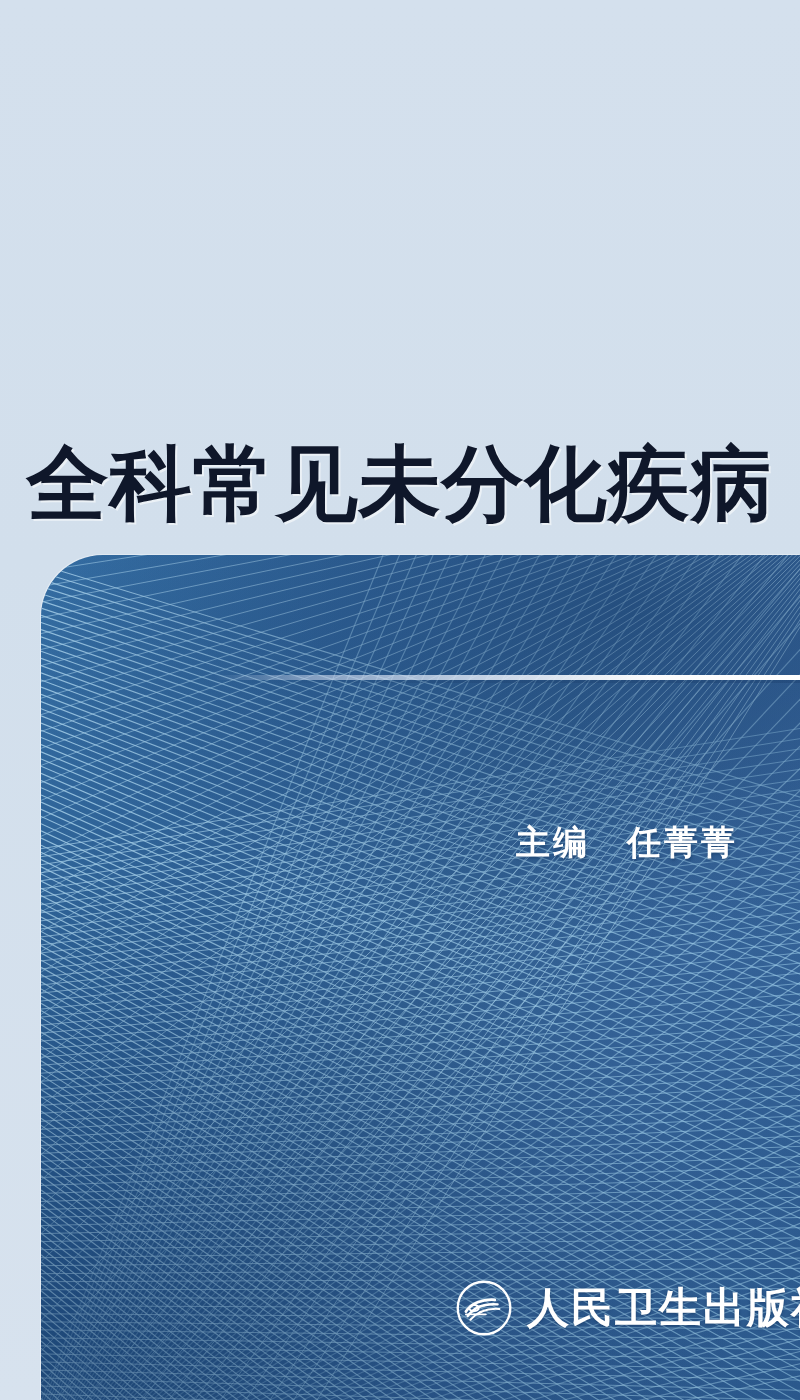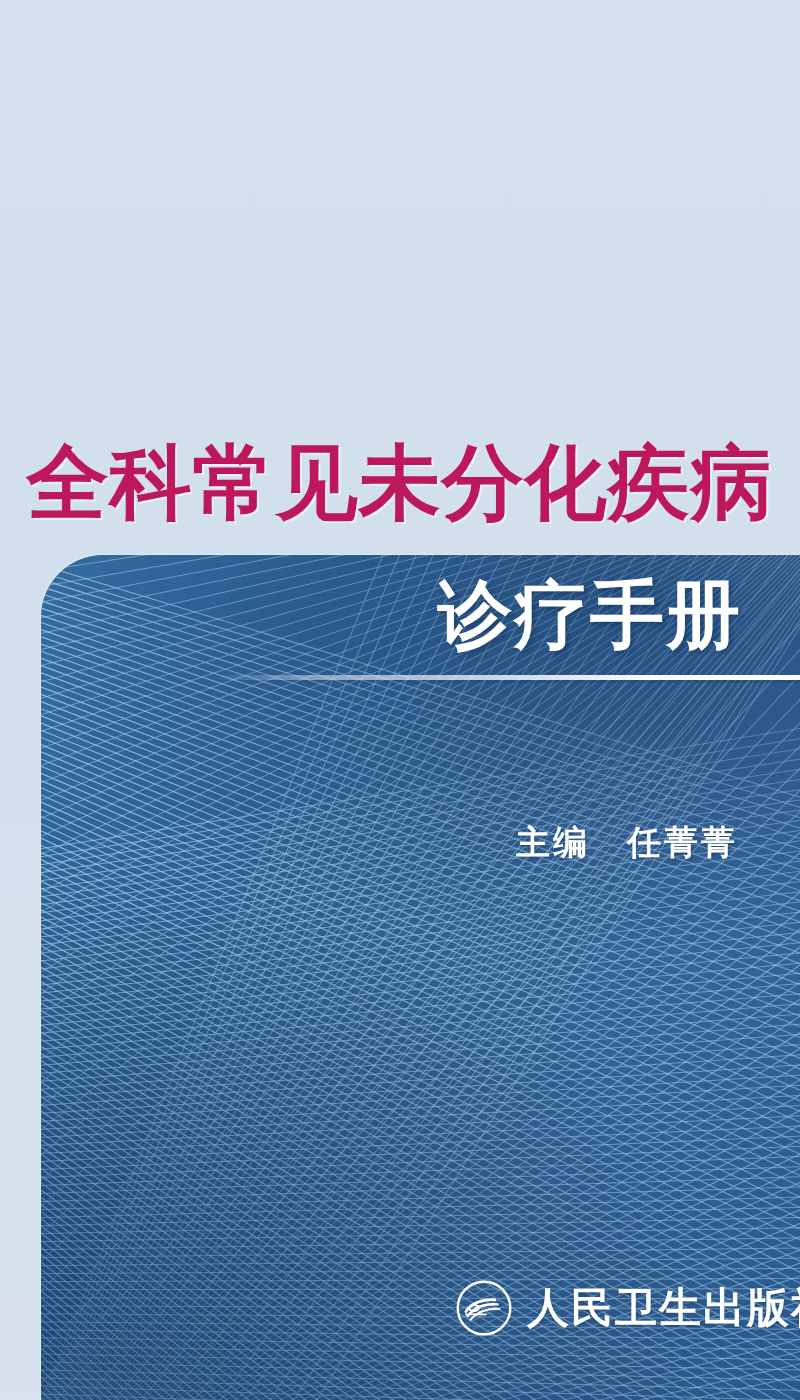--- a/index.html
+++ b/index.html
@@ -61,26 +61,26 @@
     width: 759px;
     height: 845px;
   }
 
   
   .main-title {
     position: absolute;
     left: 0; right: 0;
     top: 443px;
     text-align: center;
-    font-family: Liberation Serif, serif;
+    font-family: Liberation Sans, sans-serif;
     font-weight: 700;
     font-size: 82px;
     line-height: 1;
     letter-spacing: 1px;
-    color: #be185d;
+    color: #0f172a;
     text-shadow: 2px 2px 0 rgba(255,255,255,0.55);
     white-space: nowrap;
   }
 
   .sub-title {
     position: absolute;
     right: 58px;
     top: 578px;
     font-family: "Liberation Sans", "DejaVu Sans", sans-serif;
     font-weight: 700;
@@ -522,21 +522,20 @@
             <line x1="-40.00" y1="877.09" x2="1857.67" y2="971.16"></line>
             <line x1="-40.00" y1="885.00" x2="1857.40" y2="984.44"></line>
           </g>
       </g>
     </svg>
     <div class="panel-darken"></div>
   </div>
 
   <div class="main-title">全科常见未分化疾病</div>
 
-  <div class="sub-title">诊疗手册</div>
 
   <div class="title-rule-shadow"></div>
   <div class="title-rule"></div>
 
   <div class="editor-line">主编　任菁菁</div>
 
   <div class="publisher">
     <svg class="publisher-mark" viewBox="0 0 64 64">
       <circle cx="32" cy="32" r="29" fill="none" stroke="#ffffff" stroke-width="2.6"></circle>
       <path d="M12 36 C18 27 30 22 44 23" fill="none" stroke="#ffffff" stroke-width="3" stroke-linecap="round"></path>

